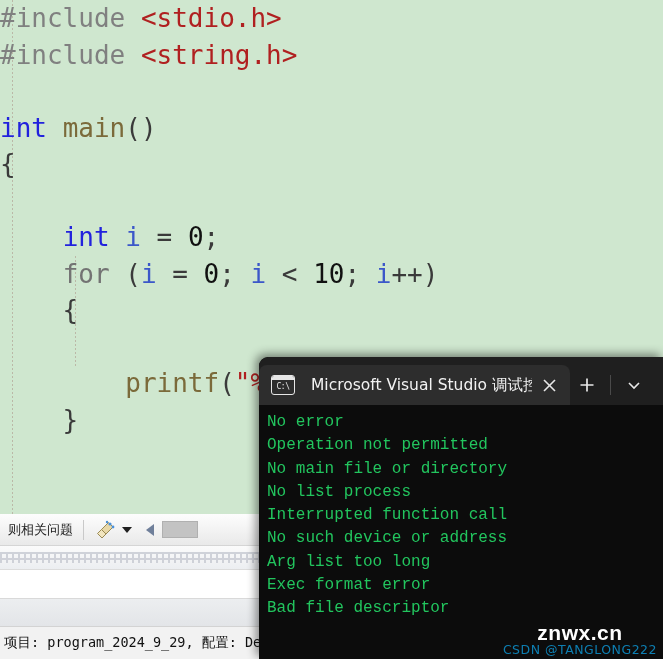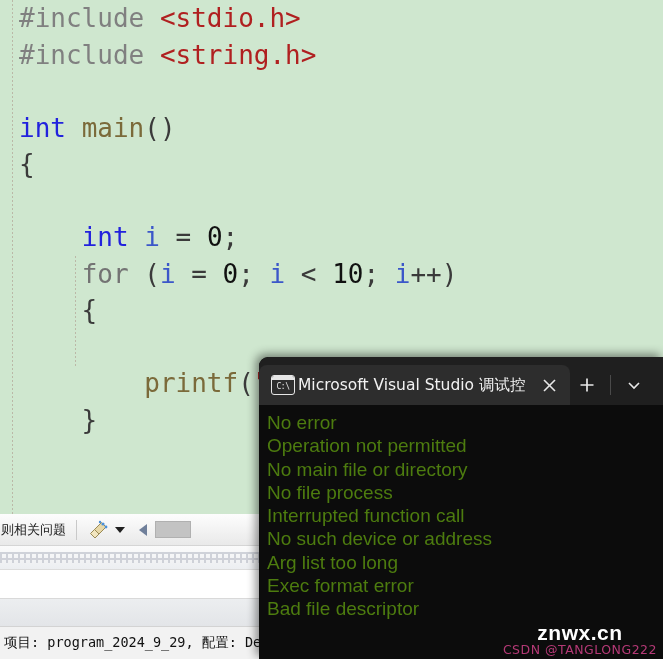--- a/index.html
+++ b/index.html
@@ -17,21 +17,21 @@
     overflow:hidden;
   }
   #code {
     position:absolute; left:0; top:0;
     font-family:"DejaVu Sans Mono", monospace;
     font-size:26px;
     line-height:36.5px;
     white-space:pre;
     color:#000000;
   }
-  .ln { display:block; height:36.5px; padding-left:19px; }
+  .ln { display:block; height:36.5px; padding-left:0; }
   .kw   { color:#2222dd; }        
   .kw2  { color:#737373; }        
   .fn   { color:#7b6a3a; }        
   .pp   { color:#808080; }        
   .hdr  { color:#b02020; }        
   .str  { color:#b02020; }        
   .esc  { color:#b44df0; }        
   .var  { color:#3b57c9; }        
   .num  { color:#111111; }
   .punc { color:#3a3a3a; }
@@ -50,21 +50,21 @@
     background:#f0f0f0;
     font-family:"Liberation Sans", sans-serif;
   }
   #err-toolbar {
     position:absolute; left:0; top:0; width:663px; height:32px;
     background:linear-gradient(to bottom,#fdfdfd 0%,#f2f2f2 55%,#e9e9e9 100%);
     border-bottom:1px solid #d5d5d5;
     display:flex; align-items:center;
   }
   #err-tab-label {
-    font-size:13px; color:#1a1a1a; padding-left:1px;
+    font-size:13px; color:#1a1a1a; padding-left:8px;
     font-family:Liberation Sans, sans-serif;
     white-space:nowrap;
   }
   .tb-sep {
     width:1px; height:20px; background:#c9c9c9; margin:0 10px;
   }
   .tb-btn { display:flex; align-items:center; cursor:default; }
   .broom { width:22px; height:20px; position:relative; display:inline-block; }
   .caret-dn {
     width:0;height:0;border-left:5px solid transparent;border-right:5px solid transparent;
@@ -140,56 +140,56 @@
     content:""; position:absolute; left:-0.3px; right:-0.3px; top:-0.3px; height:4px;
     background:#e6e6e6; border-top-left-radius:2px;border-top-right-radius:2px;
   }
   #term-icon span{
     font-family:"DejaVu Sans Mono", monospace;
     font-size:8px; color:#e6e6e6; line-height:1; margin-top:3px; letter-spacing:-.5px;
   }
   #console-title {
     color:#f2f2f2; font-size:15.5px;
     font-family:"DejaVu Sans", sans-serif;
-    margin-left:3px; white-space:nowrap; overflow:hidden;
+    margin-left:16px; white-space:nowrap; overflow:hidden;
     flex:1 1 auto;
   }
   .tb-icon-btn {
     width:34px; height:40px; display:flex; align-items:center; justify-content:center;
     color:#e8e8e8; flex:0 0 auto;
   }
   #console-actions {
     display:flex; align-items:center; height:40px; margin-top:8px;
   }
   .vsep { width:1px; height:20px; background:#4a4a4a; margin:0 6px; }
 
   #console-body {
     position:absolute; left:0; top:48px; width:404px; height:254px;
     background:#0c0c0c;
     padding:6px 0 0 8px;
   }
   .cl {
-    font-family:Liberation Sans, sans-serif;
-    font-size:19px; line-height:23.3px;
-    color:#4d7c0f; white-space:pre;
+    font-family:Liberation Mono, monospace;
+    font-size:16px; line-height:23.3px;
+    color:#22c55e; white-space:pre;
   }
 
   
   #wm {
     position:absolute; right:6px; bottom:2px; text-align:center;
     pointer-events:none;
   }
   #wm-main {
     font-family:Liberation Sans, sans-serif;
     font-size:21px; font-weight:bold; color:#ffffff; letter-spacing:.5px;
     line-height:20px;
   }
   #wm-sub {
     font-family:"DejaVu Sans", sans-serif;
-    font-size:12.5px; color:#ec4899; letter-spacing:.5px;
+    font-size:12.5px; color:#0ea5e9; letter-spacing:.5px;
     line-height:14px; opacity:.75;
   }
 </style>
 </head>
 <body>
 
 <div id="editor">
   <div class="guide" style="left:12px;"></div>
   <div class="guide" style="left:75px; top:256px; bottom:146px;"></div>
   <pre id="code"><span class="ln"><span class="pp">#include </span><span class="hdr">&lt;stdio.h&gt;</span></span><span class="ln"><span class="pp">#include </span><span class="hdr">&lt;string.h&gt;</span></span><span class="ln"> </span><span class="ln"><span class="kw">int </span><span class="fn">main</span><span class="punc">()</span></span><span class="ln"><span class="punc">{</span></span><span class="ln"> </span><span class="ln"><span class="punc">    </span><span class="kw">int </span><span class="var">i </span><span class="punc">= </span><span class="num">0</span><span class="punc">;</span></span><span class="ln"><span class="punc">    </span><span class="kw2">for </span><span class="punc">(</span><span class="var">i </span><span class="punc">= </span><span class="num">0</span><span class="punc">; </span><span class="var">i </span><span class="punc">&lt; </span><span class="num">10</span><span class="punc">; </span><span class="var">i</span><span class="punc">++)</span></span><span class="ln"><span class="punc">    {</span></span><span class="ln"> </span><span class="ln"><span class="punc">        </span><span class="fn">printf</span><span class="punc">(</span><span class="str">"%s</span><span class="esc">\n</span><span class="str">"</span><span class="punc">, </span><span class="fn">strerror</span><span class="punc">(</span><span class="var">i</span><span class="punc">));</span></span><span class="ln"><span class="punc">    }</span></span><span class="ln"> </span><span class="ln"> </span><span class="ln"></span></pre>
@@ -259,21 +259,21 @@
           <polyline points="3,6 8,11 13,6" fill="none" stroke="#e8e8e8" stroke-width="1.6"></polyline>
         </svg>
       </span>
     </div>
   </div>
 
   <div id="console-body">
       <div class="cl">No error</div>
       <div class="cl">Operation not permitted</div>
       <div class="cl">No main file or directory</div>
-      <div class="cl">No file process</div>
+      <div class="cl">No list process</div>
       <div class="cl">Interrupted function call</div>
       <div class="cl">No such device or address</div>
       <div class="cl">Arg list too long</div>
       <div class="cl">Exec format error</div>
       <div class="cl">Bad file descriptor</div>
     </div>
 
   <div id="wm">
     <div id="wm-main">znwx.cn</div>
     <div id="wm-sub">CSDN @TANGLONG222</div>

